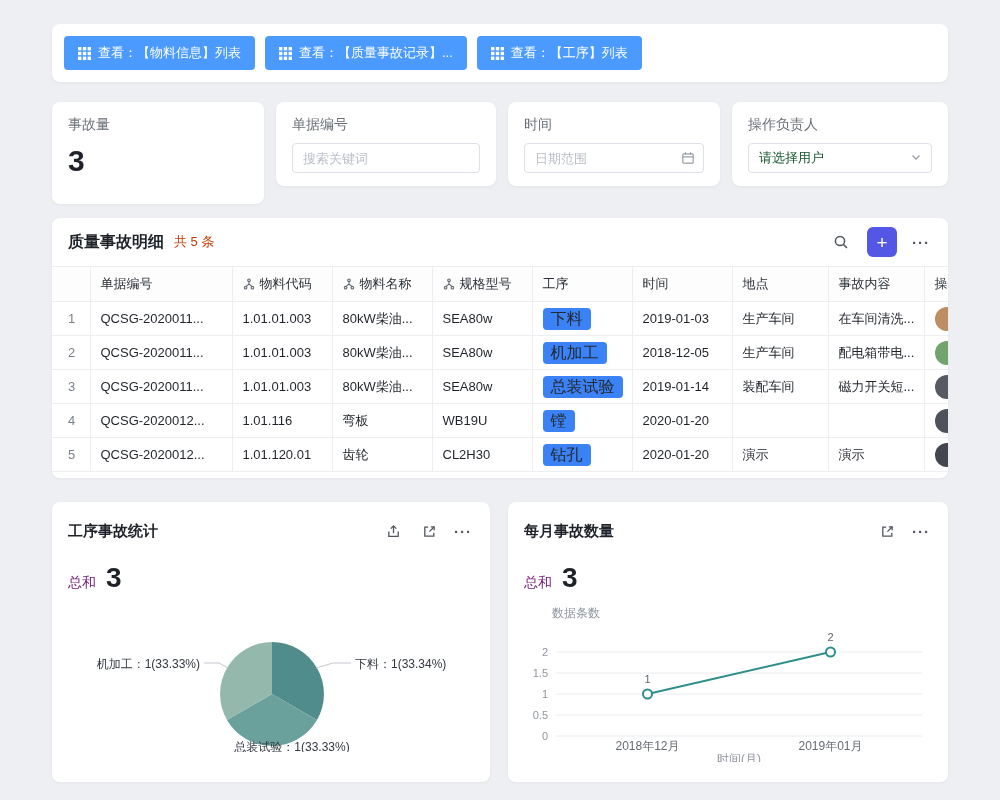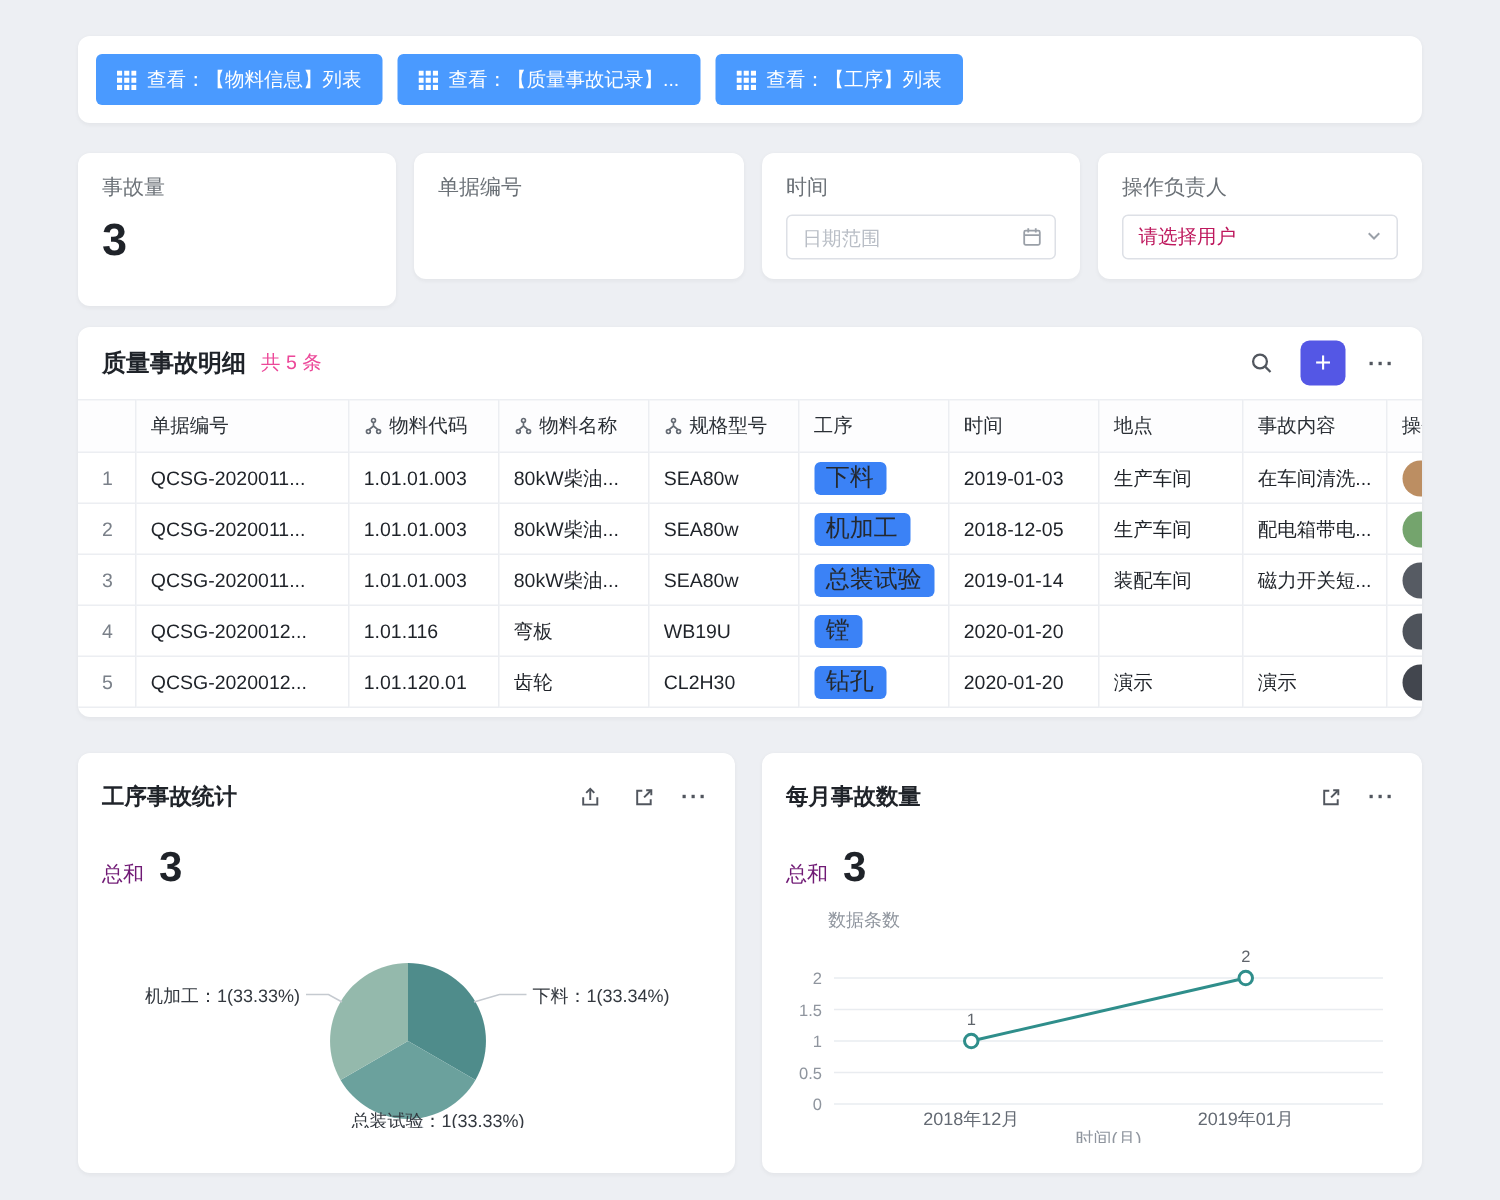--- a/index.html
+++ b/index.html
@@ -27,27 +27,27 @@
   .filter-label{font-size:14px;color:#6b7177;}
   .stat-value{font-size:30px;font-weight:700;margin-top:10px;letter-spacing:.5px;}
   .input-wrap{position:relative;margin-top:9px;}
   .text-input{width:100%;height:30px;box-sizing:border-box;border:1px solid #dde0e6;border-radius:4px;
               padding:0 28px 0 10px;font-size:13px;font-family:inherit;color:#1f2329;outline:none;}
   .text-input.no-icon{padding-right:10px;}
   .text-input::placeholder{color:#b9bec6;}
   .input-icon{position:absolute;right:9px;top:50%;transform:translateY(-50%);display:flex;pointer-events:none;}
   .select-box{margin-top:9px;height:30px;box-sizing:border-box;border:1px solid #dde0e6;border-radius:4px;
               padding:0 9px 0 10px;display:flex;align-items:center;justify-content:space-between;
-              font-size:13px;color:#be185d;cursor:pointer;background:#fff;}
+              font-size:13px;color:#14532d;cursor:pointer;background:#fff;}
 
   
   .table-card{height:260px;margin-bottom:24px;overflow:hidden;}
   .table-card-header{display:flex;align-items:center;padding:9px 16px;}
   .table-title{margin:0;font-size:16px;font-weight:700;}
-  .table-count{font-size:13px;color:#ec4899;margin-left:10px;}
+  .table-count{font-size:13px;color:#c2410c;margin-left:10px;}
   .table-actions{margin-left:auto;display:flex;align-items:center;gap:13px;}
   .icon-btn{display:flex;align-items:center;justify-content:center;width:26px;height:26px;background:none;
             border:none;cursor:pointer;padding:0;color:#51565e;}
   .plus-btn{width:30px;height:30px;border-radius:6px;background:#5457e5;border:none;color:#fff;
             font-size:19px;line-height:1;display:flex;align-items:center;justify-content:center;cursor:pointer;}
   .more-btn{background:none;border:none;cursor:pointer;font-size:15px;font-weight:700;letter-spacing:1px;
             color:#51565e;padding:0 2px;}
   .table-wrap{overflow:hidden;width:100%;}
   table{border-collapse:collapse;table-layout:fixed;width:992px;font-size:13px;}
   th,td{border:1px solid #eceef2;height:33px;padding:0 10px;text-align:left;white-space:nowrap;
@@ -128,20 +128,23 @@
   </section>
 
   <div class="filter-row">
     <section class="card filter-card stat-card">
       <div class="filter-label">事故量</div>
       <div class="stat-value">3</div>
     </section>
 
     <section class="card filter-card doc-card">
       <div class="filter-label">单据编号</div>
+      <div class="input-wrap">
+        <input class="text-input no-icon" type="text" placeholder="搜索关键词" style="">
+      </div>
     </section>
 
     <section class="card filter-card time-card">
       <div class="filter-label">时间</div>
       <div class="input-wrap">
         <input class="text-input" type="text" placeholder="日期范围" style="">
         <span class="input-icon">
           <svg width="14" height="14" viewBox="0 0 14 14" fill="none" stroke="#9aa0a8" stroke-width="1.2">
             <rect x="1.8" y="2.8" width="10.4" height="9.4" rx="1"></rect>
             <path d="M4.5 1.2 V4 M9.5 1.2 V4 M1.8 5.8 H12.2"></path>

